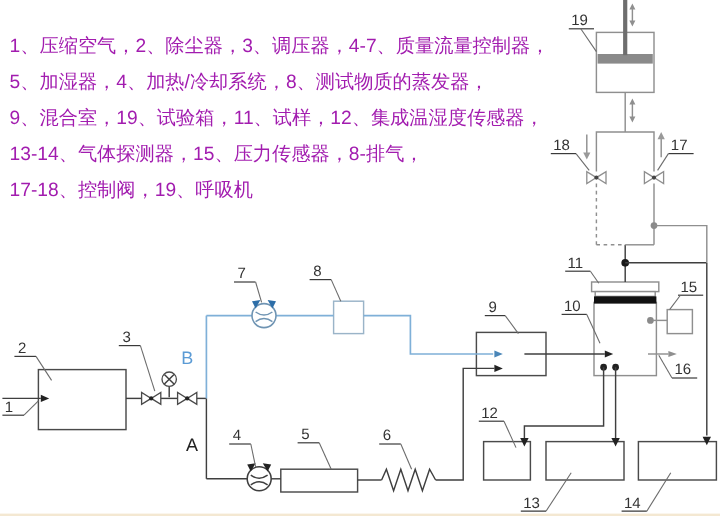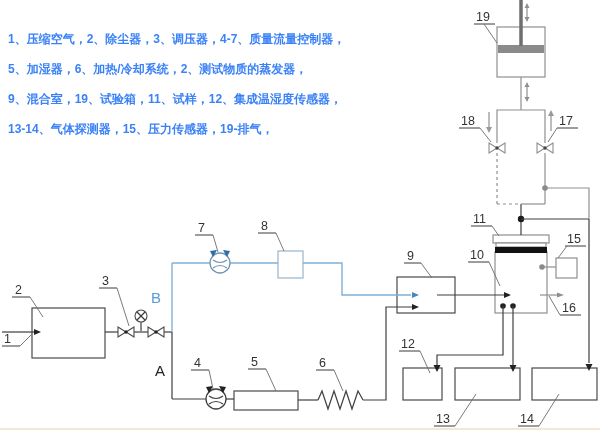--- a/index.html
+++ b/index.html
@@ -1,19 +1,19 @@
 <!DOCTYPE html>
 <html><head>
 <meta charset="utf-8">
 <style>
   html,body{margin:0;padding:0;background:#fff;}
   #canvas{position:relative;width:600px;height:433px;background:#ffffff;overflow:hidden;
           font-family:"Liberation Sans",sans-serif;}
-  #legend{position:absolute;left:8px;top:24px;width:480px;color:#3b82f6;
-          font-weight:bold;font-size:12px;line-height:30px;letter-spacing:0px;}
+  #legend{position:absolute;left:8px;top:24px;width:480px;color:#a21caf;
+          font-weight:normal;font-size:16px;line-height:30px;letter-spacing:0px;}
   #legend .lgline{white-space:nowrap;}
   #diagram{position:absolute;left:0;top:0;}
   #bottom-rule{position:absolute;left:0;top:428px;width:600px;height:2px;background:#f4e8d2;}
   
   .dk{stroke:#3f3f3f;stroke-width:1.2;fill:none;}
   .gy{stroke:#8f8f8f;stroke-width:1.2;fill:none;}
   .gyd{stroke:#8f8f8f;stroke-width:1.2;fill:none;stroke-dasharray:3 3;}
   .bl{stroke:#7fb0d8;stroke-width:1.4;fill:none;}
   .boxdk{stroke:#4a4a4a;stroke-width:1.2;fill:#ffffff;}
   .boxgy{stroke:#8f8f8f;stroke-width:1.2;fill:#ffffff;}
@@ -21,23 +21,24 @@
   .ldr{stroke:#6b6b6b;stroke-width:0.9;fill:none;}
   .lbl{fill:#333;font-size:12.5px;font-family:"Liberation Sans",sans-serif;}
 </style>
 </head>
 <body>
 
 <div id="canvas">
 
   <div id="legend">
     <div class="lgline">1、压缩空气，2、除尘器，3、调压器，4-7、质量流量控制器，</div>
-    <div class="lgline">5、加湿器，6、加热/冷却系统，2、测试物质的蒸发器，</div>
+    <div class="lgline">5、加湿器，4、加热/冷却系统，8、测试物质的蒸发器，</div>
     <div class="lgline">9、混合室，19、试验箱，11、试样，12、集成温湿度传感器，</div>
-    <div class="lgline">13-14、气体探测器，15、压力传感器，19-排气，</div>
+    <div class="lgline">13-14、气体探测器，15、压力传感器，8-排气，</div>
+    <div class="lgline">17-18、控制阀，19、呼吸机</div>
   </div>
 
   <svg id="diagram" width="600" height="433" viewBox="0 0 600 433">
 
     <rect x="32" y="308" width="73" height="50" class="boxdk"></rect>
     <rect x="234" y="391" width="64" height="19" class="boxdk"></rect>
     <rect x="278" y="251" width="25" height="27" style="stroke:#9ab4c8;stroke-width:1.2;fill:#fff"></rect>
     <rect x="397" y="277" width="58" height="36" class="boxdk"></rect>
     <rect x="495" y="252" width="52" height="61" class="boxgy"></rect>
     <rect x="556" y="258" width="21" height="20" class="boxgy"></rect>

